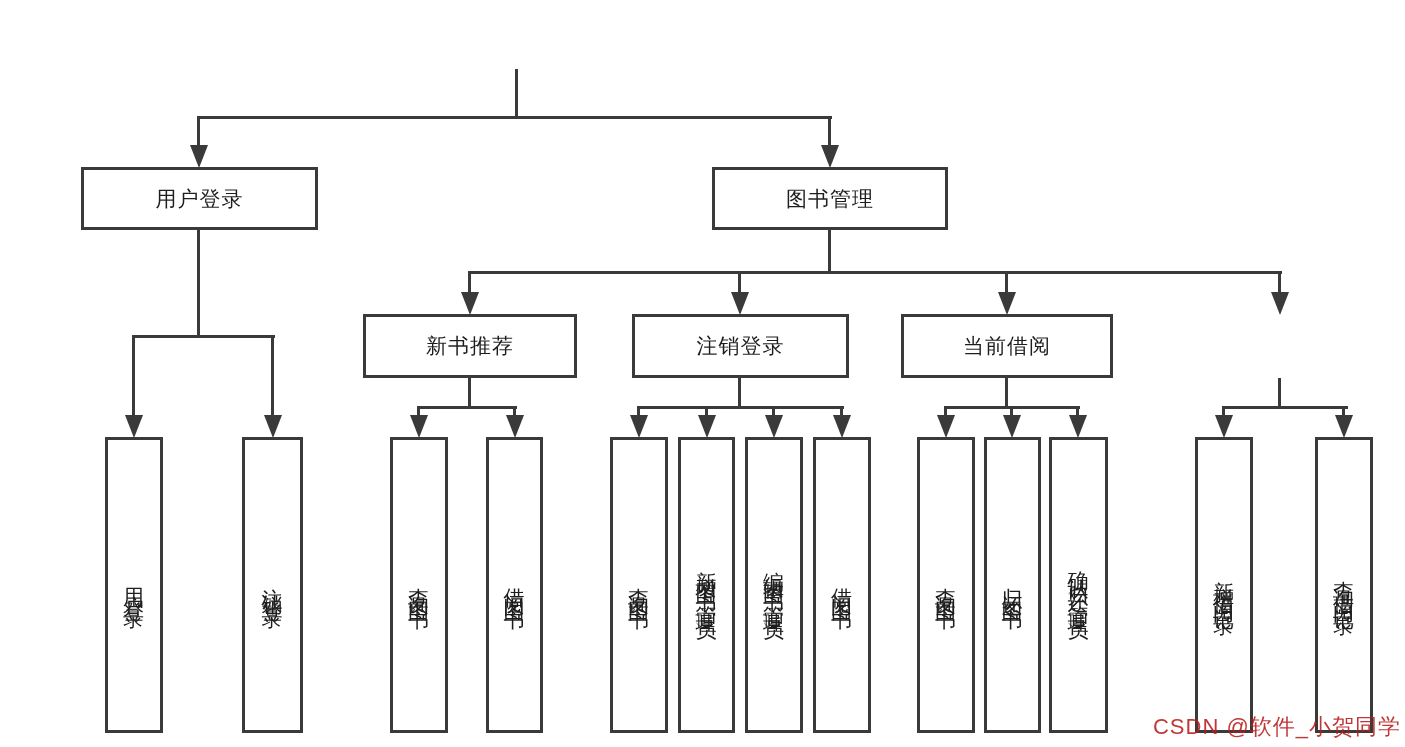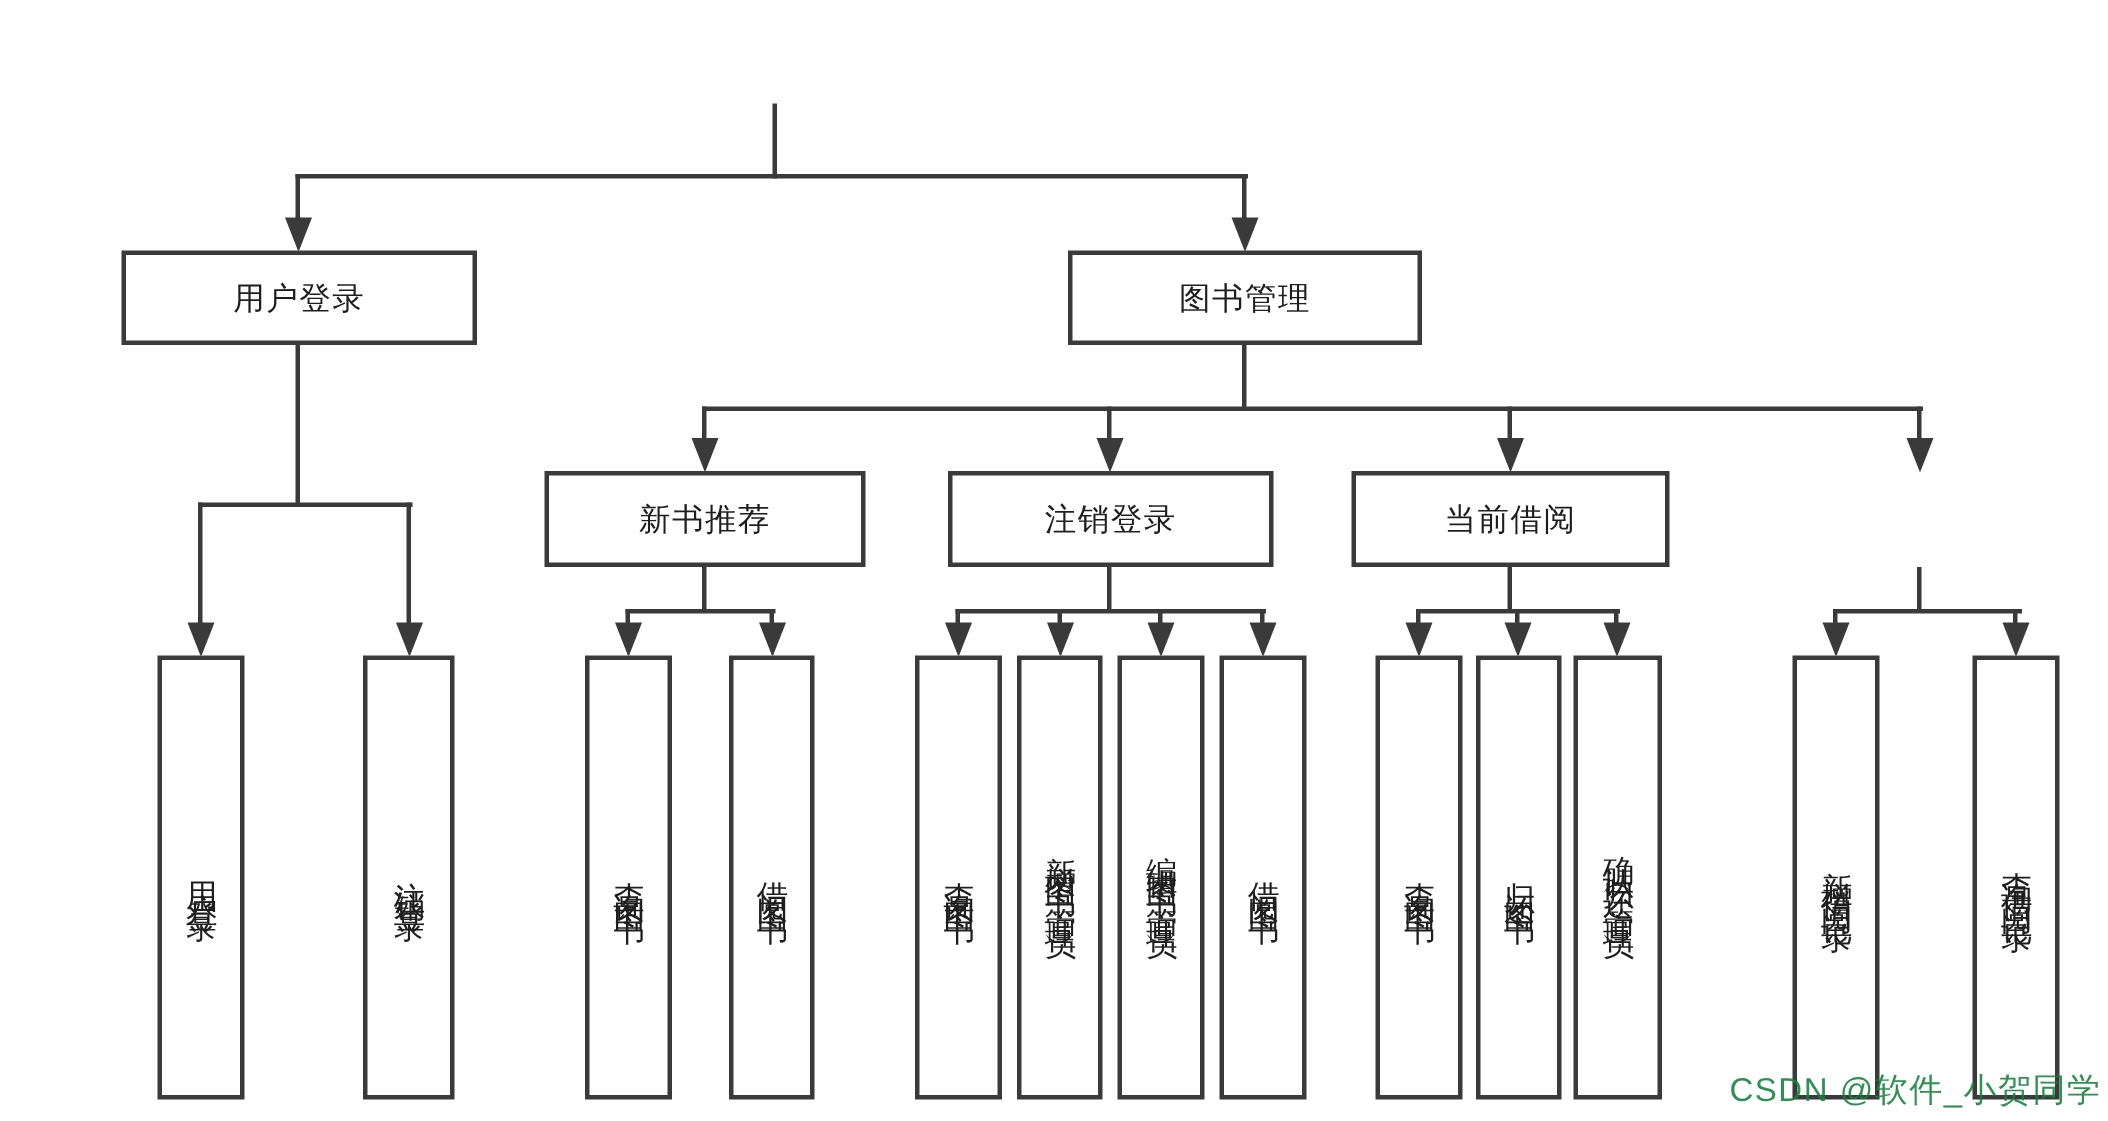--- a/index.html
+++ b/index.html
@@ -40,21 +40,21 @@
     position:absolute;width:0;height:0;
     border-left:9px solid transparent;
     border-right:9px solid transparent;
     border-top:23px solid var(--line);
     margin-left:-9px;
   }
   .watermark{
     position:absolute;
     right:4px;bottom:5px;
     font-size:22px;
-    color:#15803d;
+    color:#b91c1c;
     opacity:.88;
     letter-spacing:1px;
     z-index:5;
     white-space:nowrap;
   }
 </style>
 </head>
 <body>
 
 <div class="canvas">

